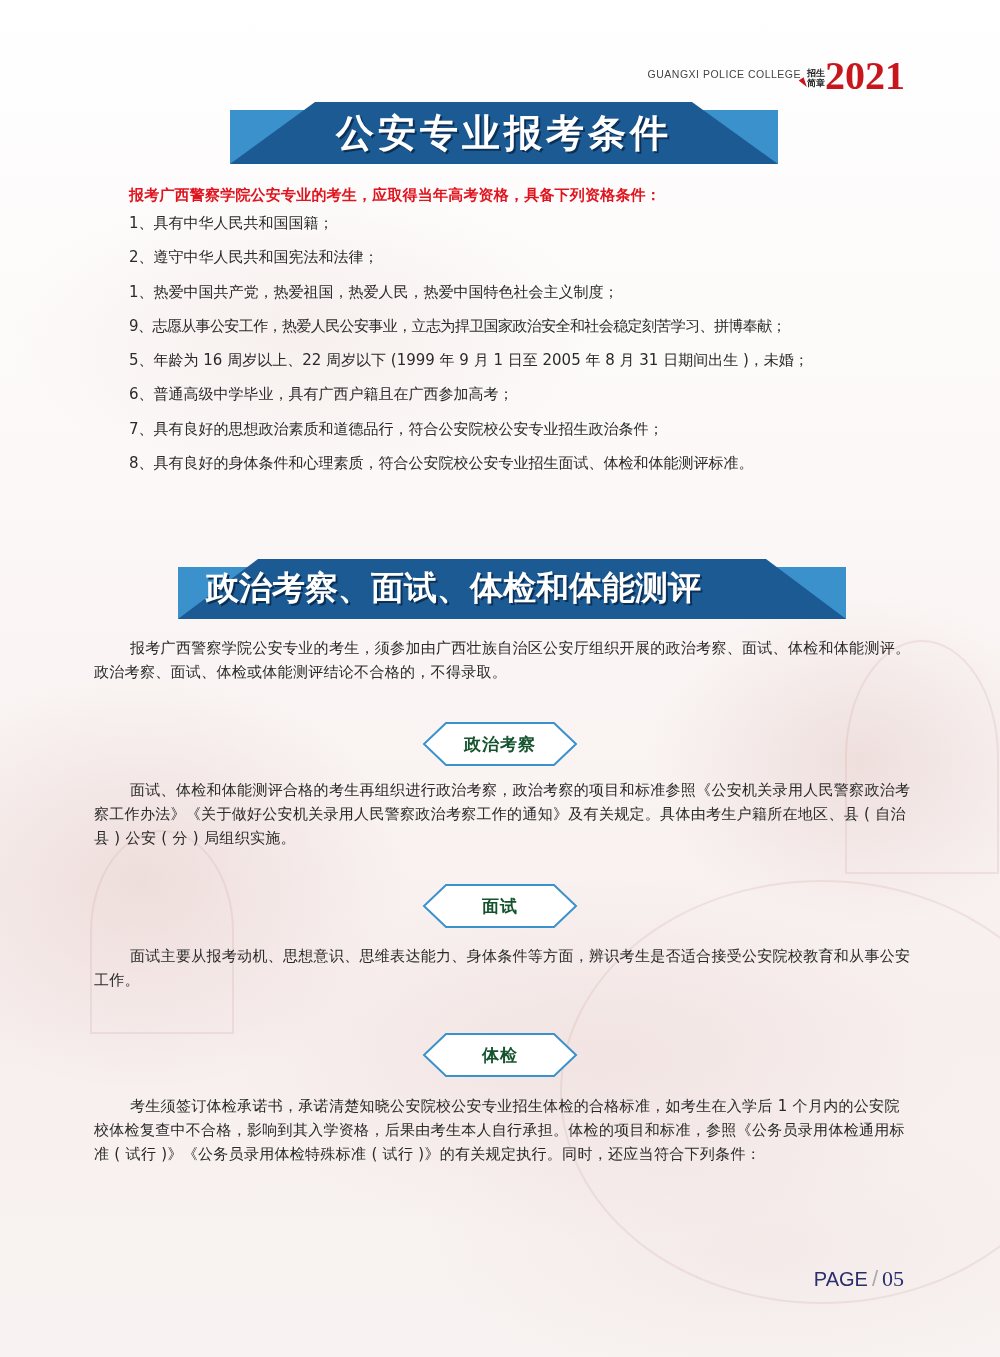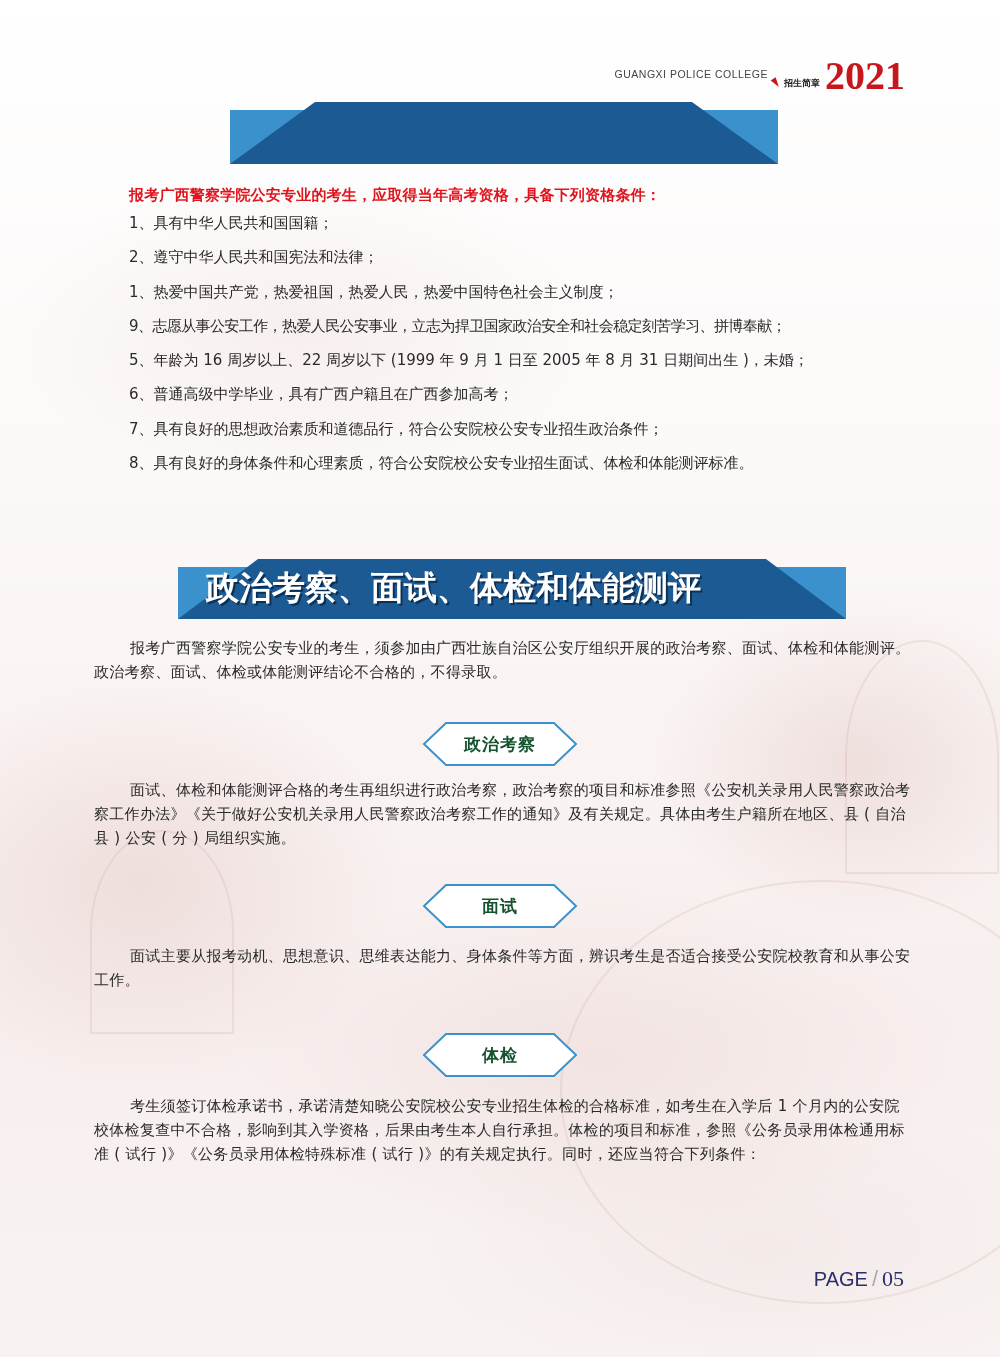--- a/index.html
+++ b/index.html
@@ -18,24 +18,24 @@
         radial-gradient(ellipse 480px 220px at 760px 1250px, rgba(225,200,195,0.18), rgba(255,255,255,0) 70%),
         linear-gradient(180deg, #ffffff 0%, #fbf7f6 40%, #f7efee 75%, #f8f3f2 100%);
     }
     .bg-wall {
       position: absolute; z-index: 0;
       border: 2px solid rgba(200,150,145,0.18);
       border-radius: 50% 50% 0 0;
     }
 
     
-    .brand { position: absolute; right: 95px; top: 62px; display: flex; align-items: flex-end; gap: 5px; z-index: 2; }
+    .brand { position: absolute; right: 95px; top: 62px; display: flex; align-items: flex-end; z-index: 2; }
     .brand-en { font-family: "Liberation Sans", sans-serif; font-size: 10.5px; color: #444; letter-spacing: 0.5px; margin-bottom: 10px; }
     .brand-mark { width: 0; height: 0; border-left: 3px solid transparent; border-right: 3px solid transparent; border-top: 10px solid #c8161d; transform: rotate(-35deg); margin-bottom: 2px; }
-    .brand-cn { display: flex; flex-direction: row; font-size: 9px; line-height: 10px; color: #222; font-weight: bold; margin-bottom: 2px; }
+    .brand-cn { display: flex; flex-direction: column; font-size: 9px; line-height: 10px; color: #222; font-weight: bold; margin-bottom: 2px; }
     .brand-year { font-family: "Liberation Serif", serif; font-weight: bold; font-size: 40px; color: #c8161d; line-height: 28px; }
 
     
     .banner { position: absolute; z-index: 1; }
     .banner svg { position: absolute; left: 0; top: 0; }
     .banner-text {
       position: absolute; left: 0; right: 0; text-align: center;
       color: #fff; font-weight: bold; font-family: "DejaVu Serif", serif;
       text-shadow: 2px 2px 0 #0c2f55;
       white-space: nowrap;
@@ -72,20 +72,21 @@
     <span>简章</span>
   </span>
   <span class="brand-year">2021</span>
 </div>
 
 <div class="banner" style="left:230px; top:102px; width:548px; height:62px;">
   <svg width="548" height="62" viewBox="0 0 548 62">
     <rect x="0" y="8" width="548" height="54" fill="#3a91cc"></rect>
     <polygon points="0,62 85,0 462,0 548,62" fill="#1c5a94"></polygon>
   </svg>
+  <div class="banner-text" style="top:6px; font-size:38px; letter-spacing:4px;">公安专业报考条件</div>
 </div>
 
 <div class="lead">报考广西警察学院公安专业的考生，应取得当年高考资格，具备下列资格条件：</div>
 
 <ul class="req-list">
   <li>1、具有中华人民共和国国籍；</li>
   <li>2、遵守中华人民共和国宪法和法律；</li>
   <li>1、热爱中国共产党，热爱祖国，热爱人民，热爱中国特色社会主义制度；</li>
   <li style="letter-spacing:-0.6px;">9、志愿从事公安工作，热爱人民公安事业，立志为捍卫国家政治安全和社会稳定刻苦学习、拼博奉献；</li>
   <li>5、年龄为 16 周岁以上、22 周岁以下 (1999 年 9 月 1 日至 2005 年 8 月 31 日期间出生 )，未婚；</li>

